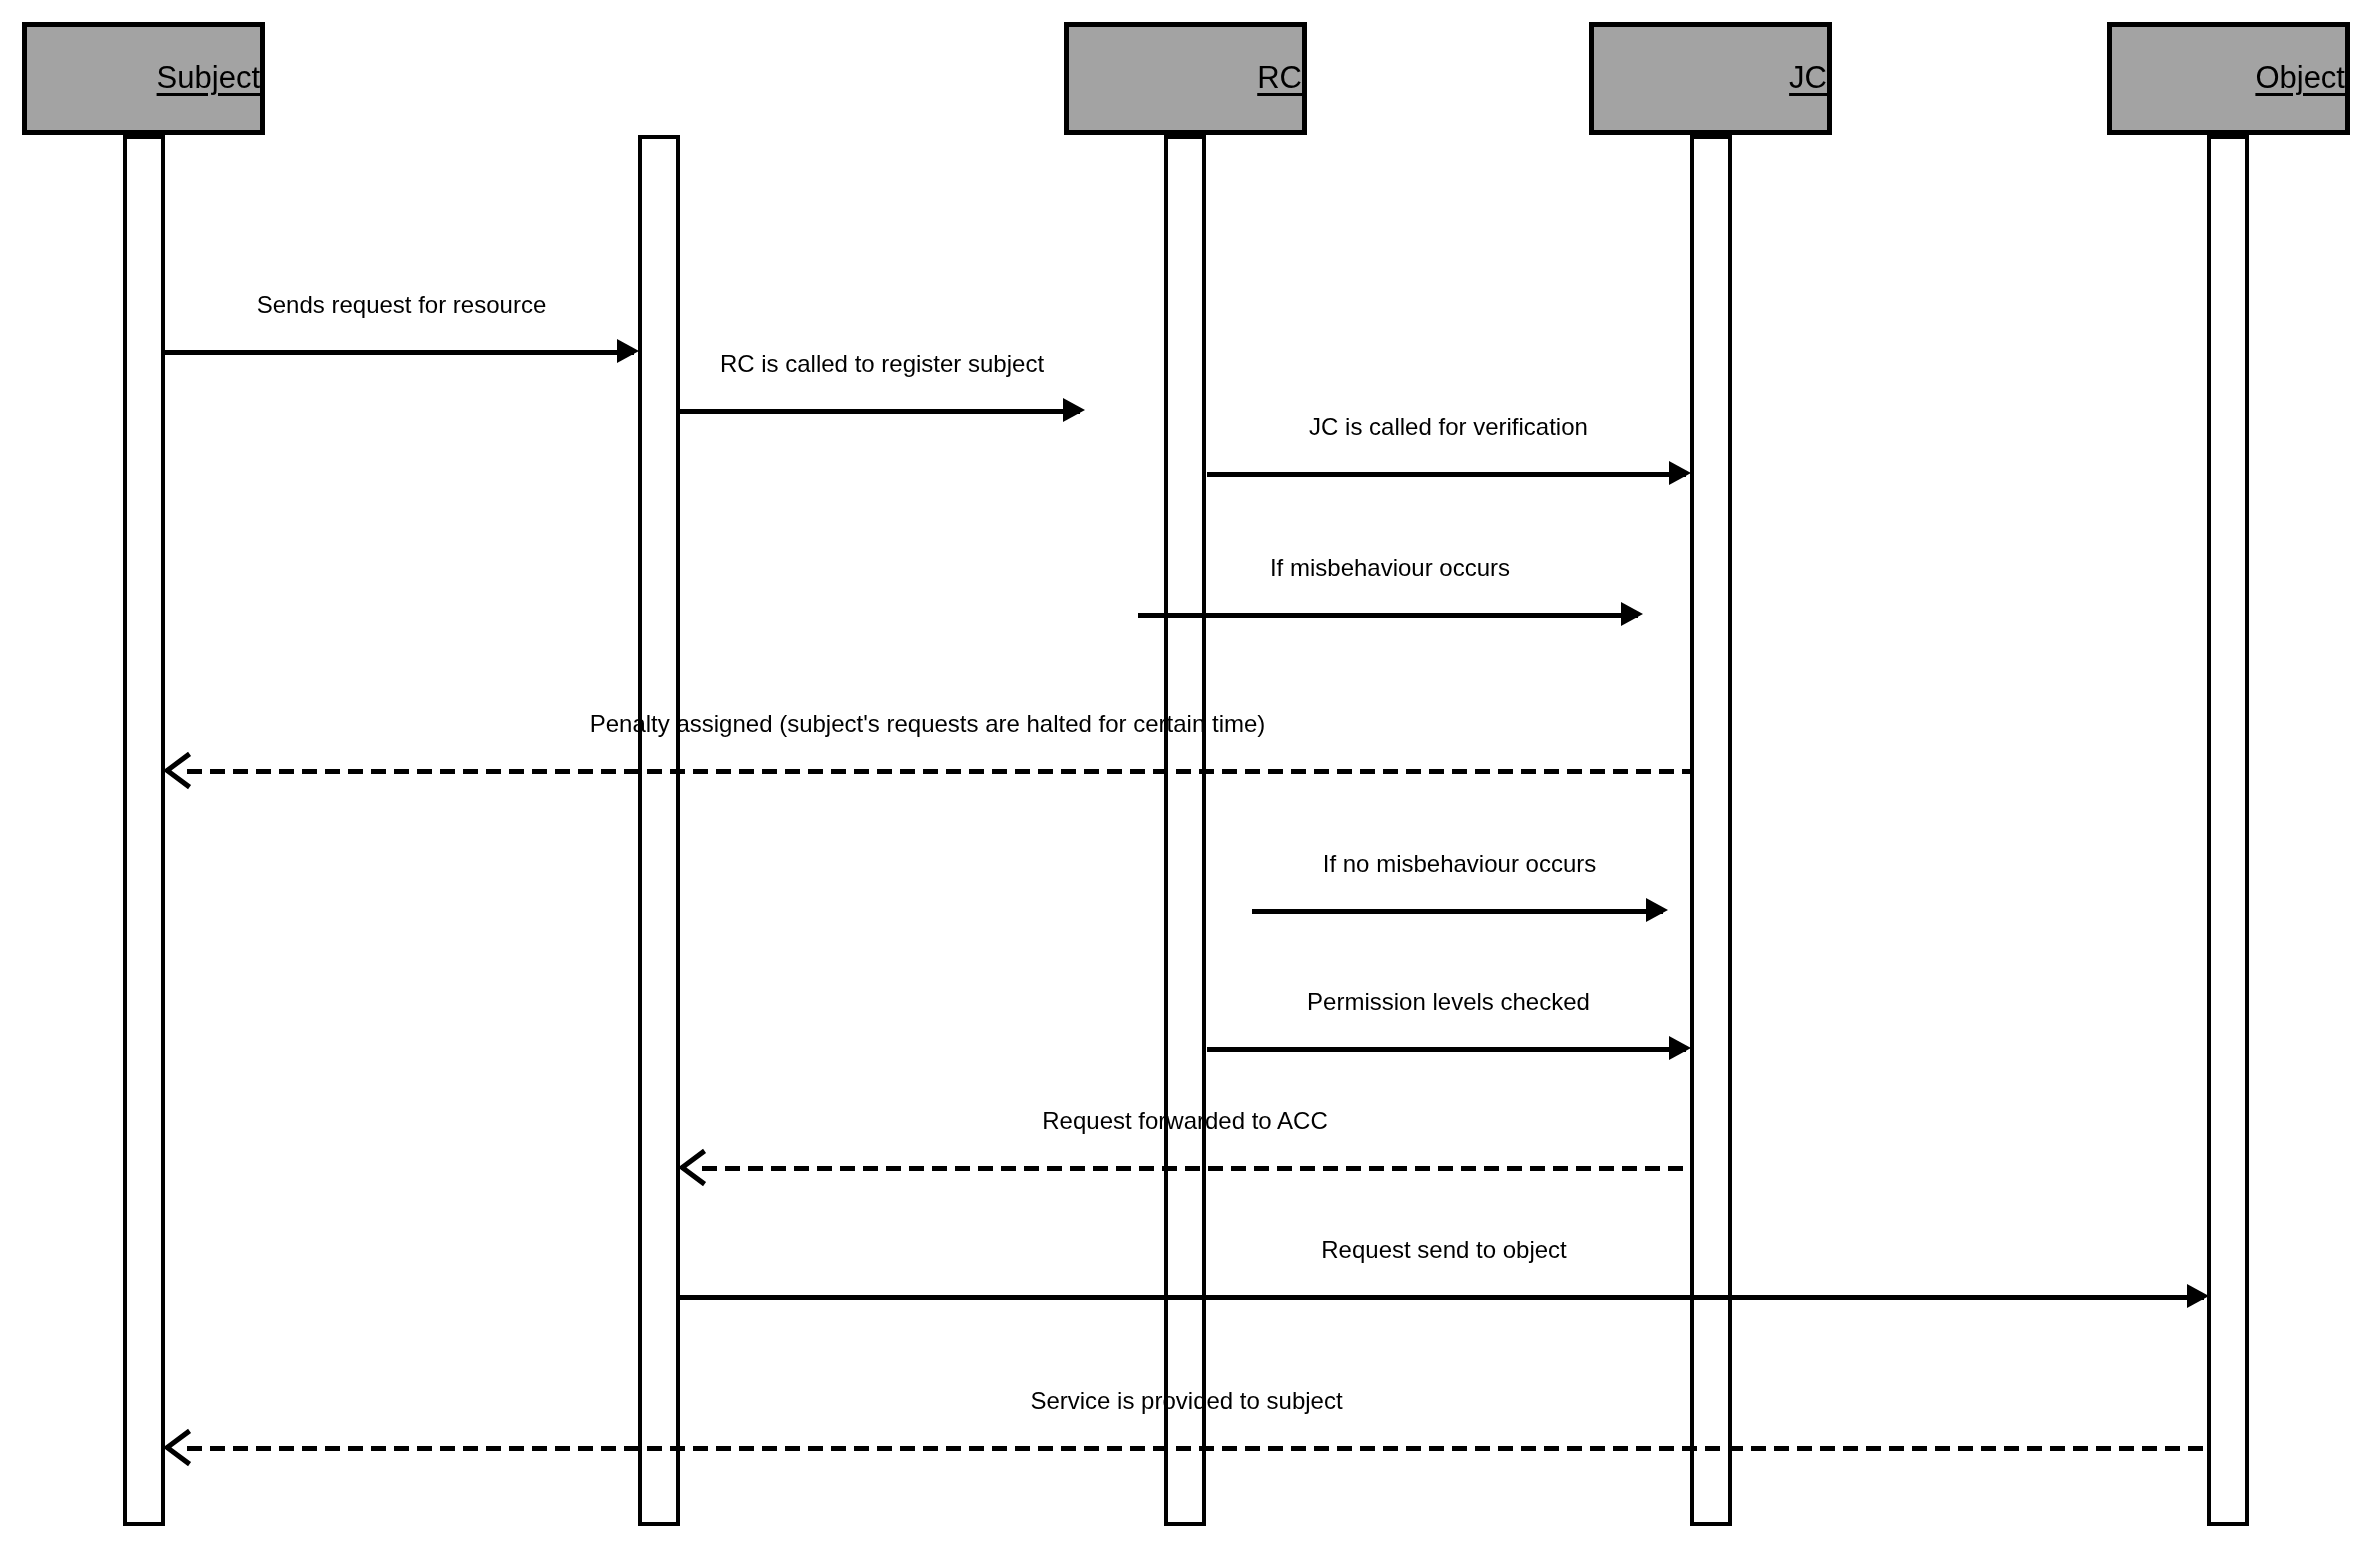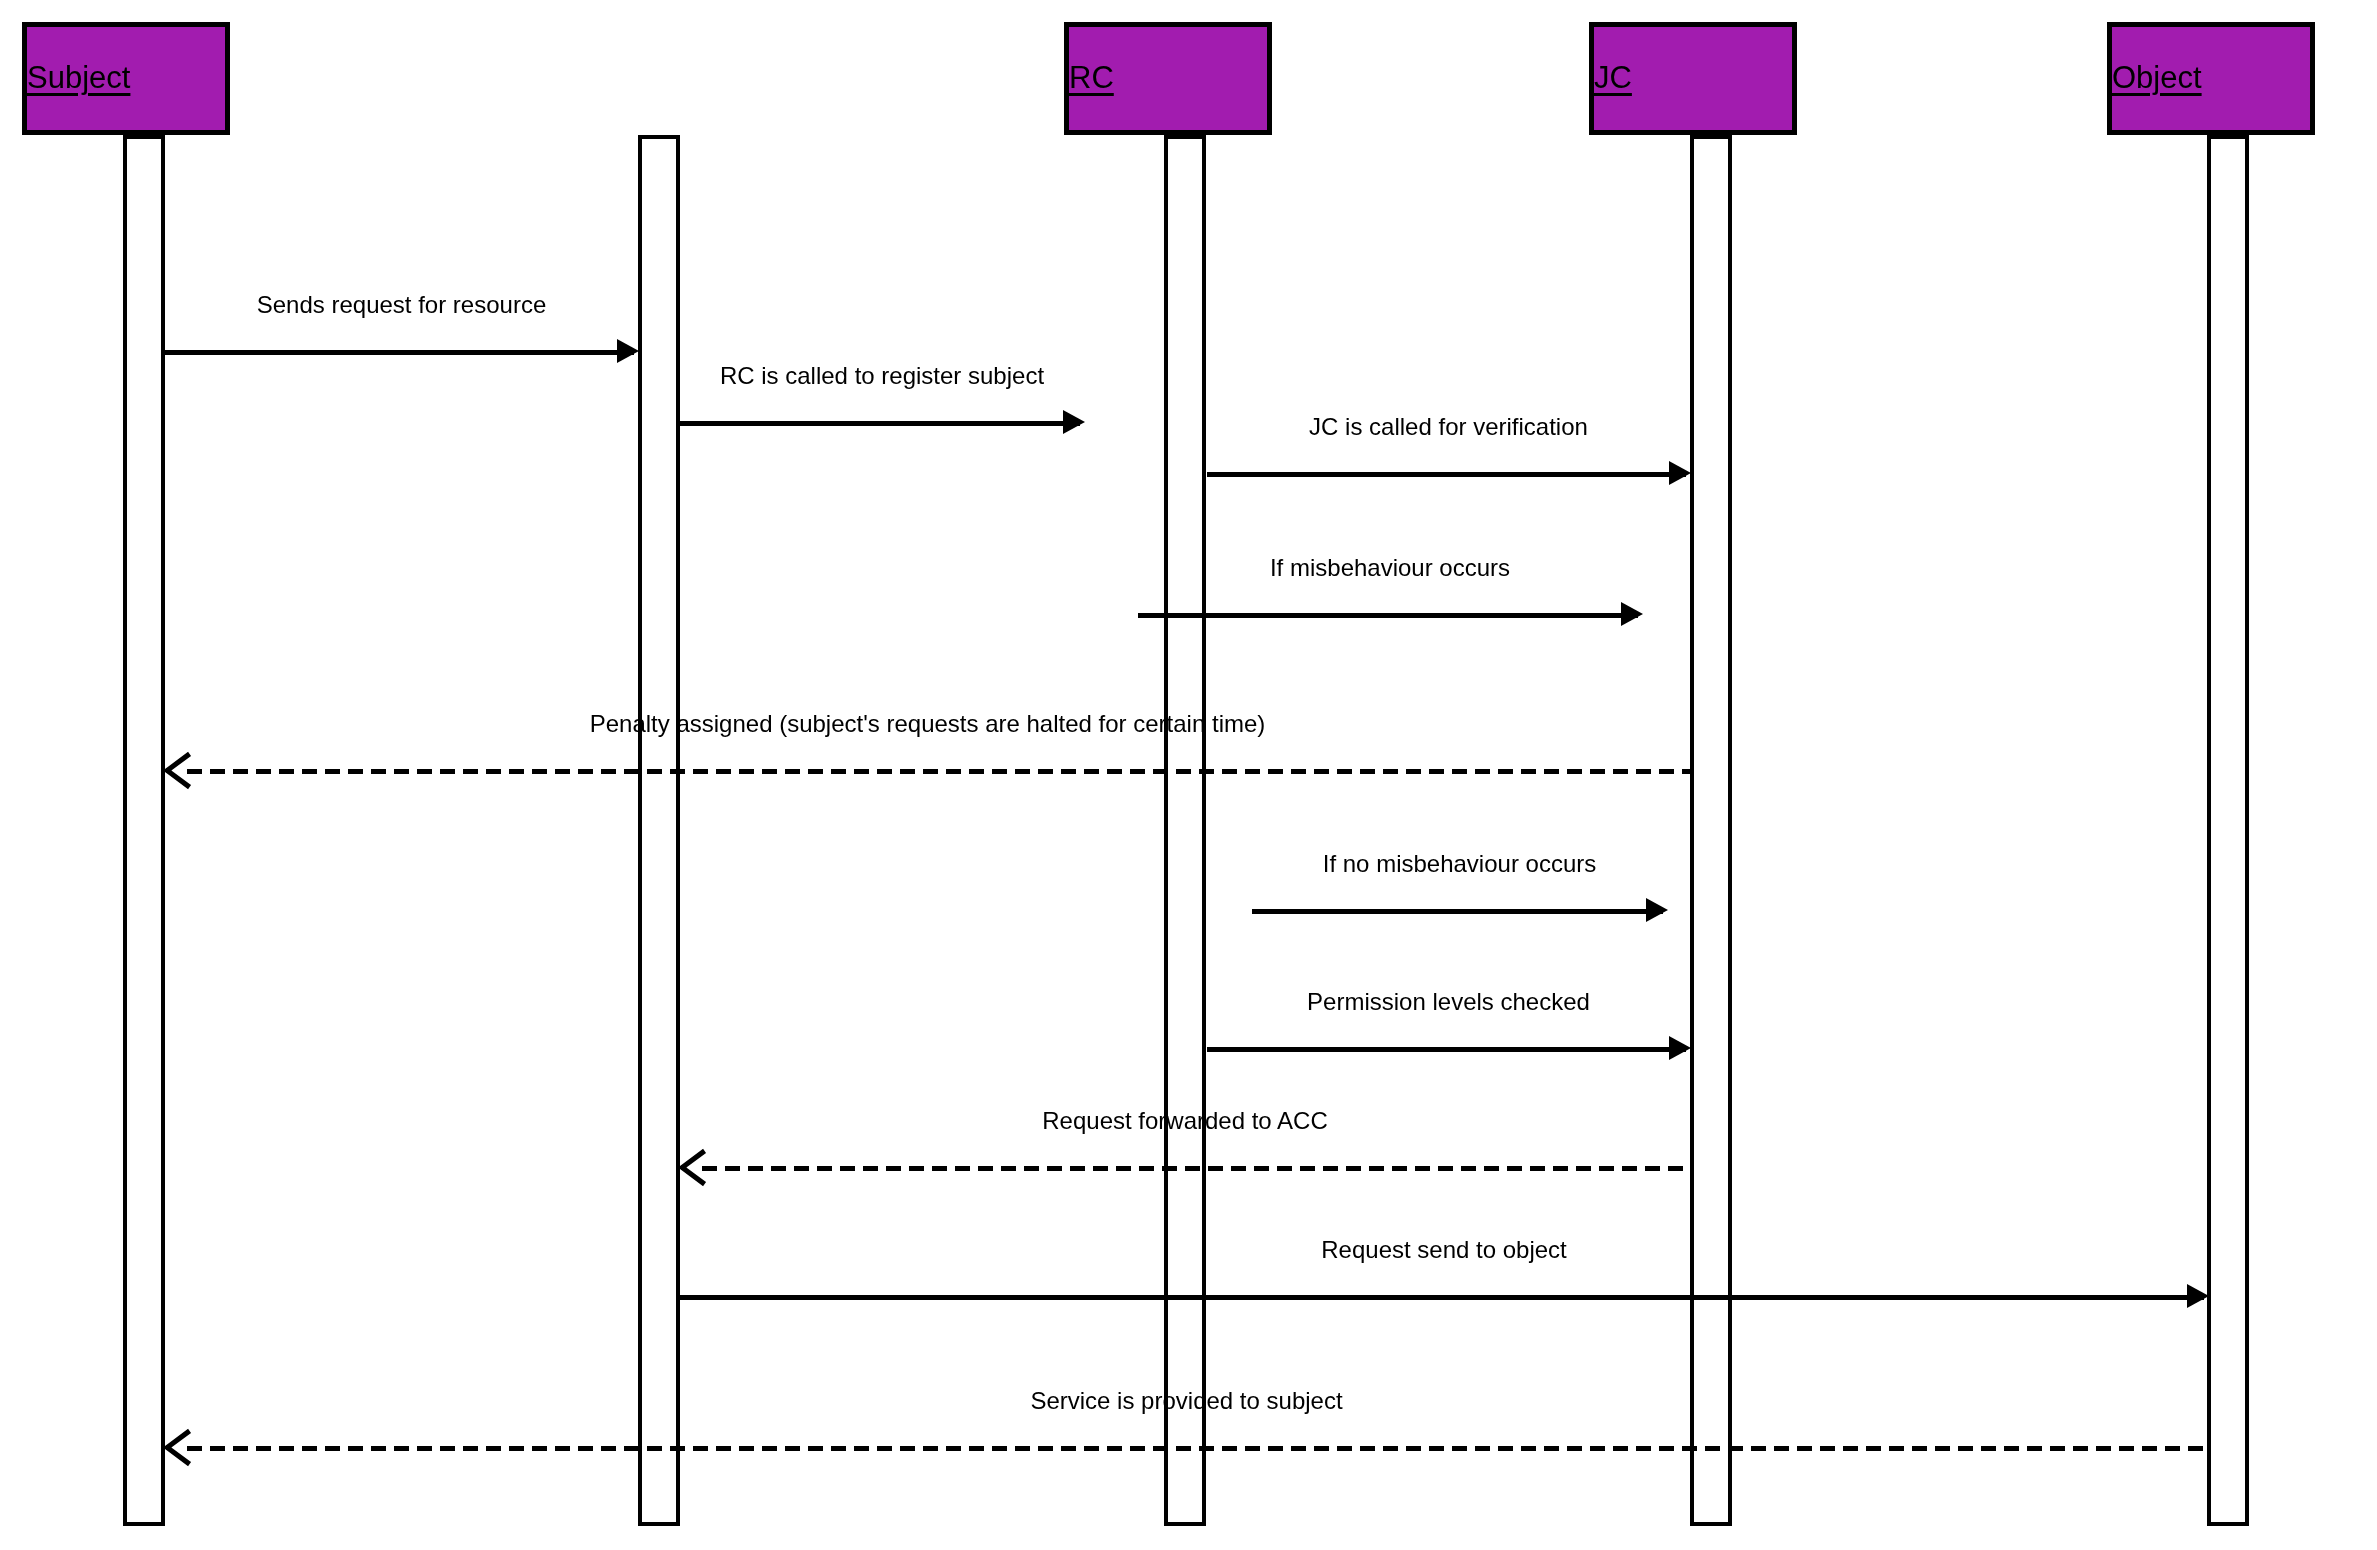--- a/index.html
+++ b/index.html
@@ -15,27 +15,27 @@
     font-family: "Liberation Sans", sans-serif;
     color: #000000;
     overflow: hidden;
   }
   * { box-sizing: border-box; }
 
   
   .actor-box {
     position: absolute;
     top: 22px;
-    width: 208px;
+    width: 243px;
     height: 113px;
     border: 5.8px solid #000000;
-    background: #a21caf;
+    background: #a3a3a3;
     display: flex;
     align-items: center;
-    justify-content: flex-start;
+    justify-content: flex-end;
     z-index: 3;
   }
   .actor-label {
     font-size: 31px;
     line-height: 1.1;
     text-decoration: underline;
     text-underline-offset: 5.1px;
     text-decoration-thickness: 2.9px;
     white-space: nowrap;
   }
@@ -123,21 +123,21 @@
   <div class="lifeline" style="left:1164px"></div>
   <div class="lifeline" style="left:1690px"></div>
   <div class="lifeline" style="left:2207px"></div>
 
   <div class="msg" style="left:165px; top:289px; width:473px">
     <div class="msg-label">Sends request for resource</div>
     <div class="msg-line solid-right"></div>
     <div class="head-filled-right"></div>
   </div>
 
-  <div class="msg" style="left:680px; top:360px; width:404px">
+  <div class="msg" style="left:680px; top:348px; width:404px">
     <div class="msg-label">RC is called to register subject</div>
     <div class="msg-line solid-right"></div>
     <div class="head-filled-right"></div>
   </div>
 
   <div class="msg" style="left:1207px; top:411px; width:483px">
     <div class="msg-label">JC is called for verification</div>
     <div class="msg-line solid-right"></div>
     <div class="head-filled-right"></div>
   </div>

